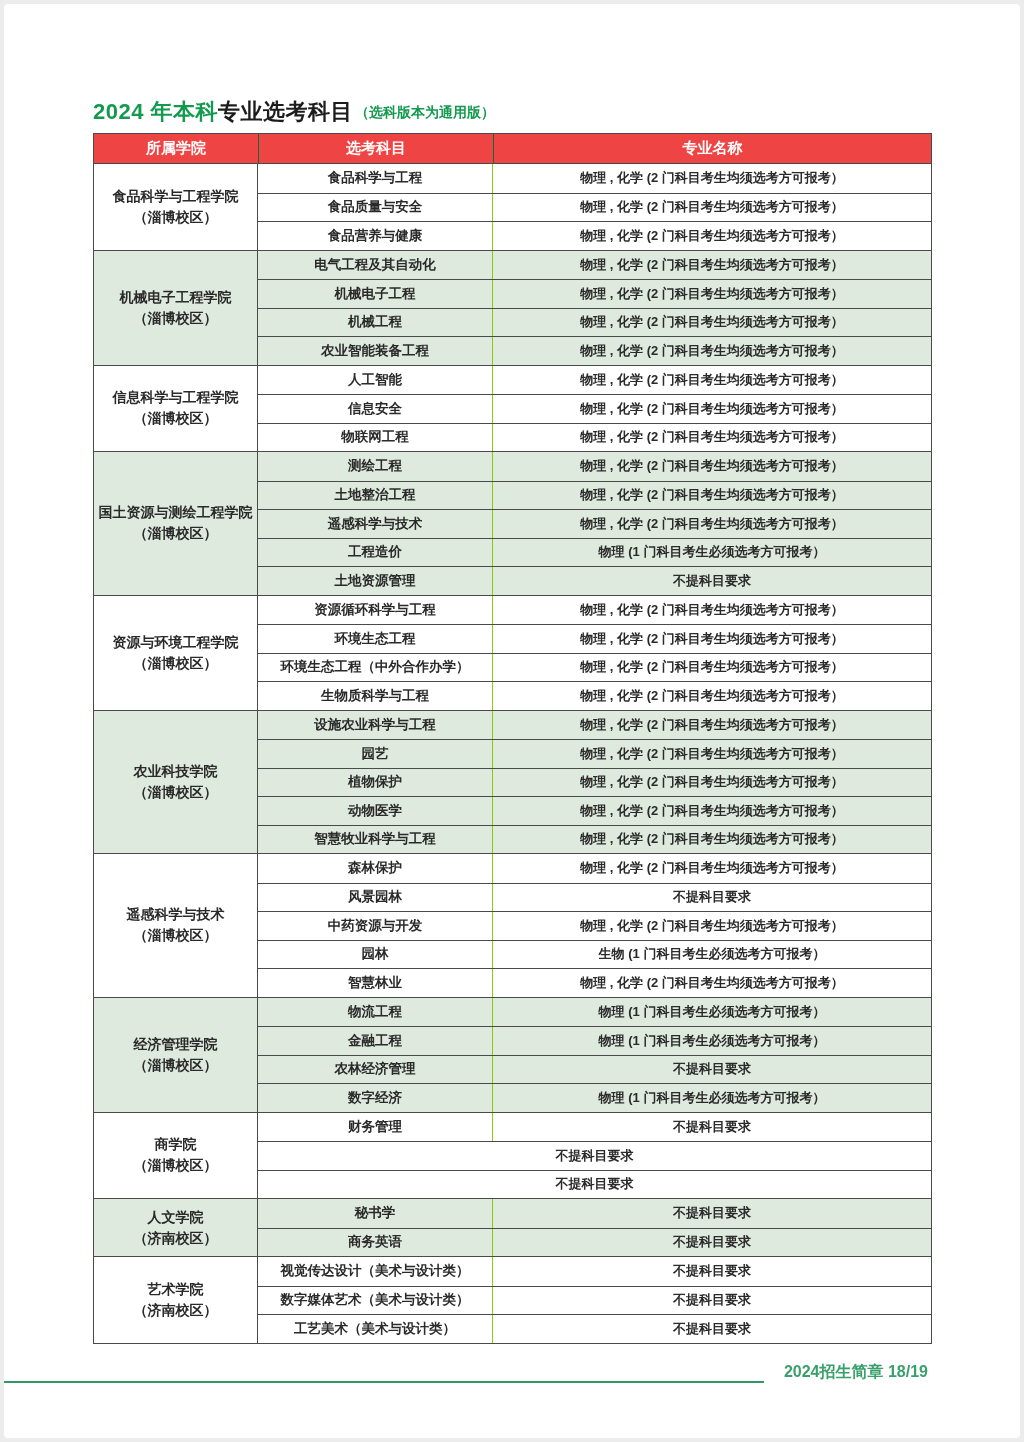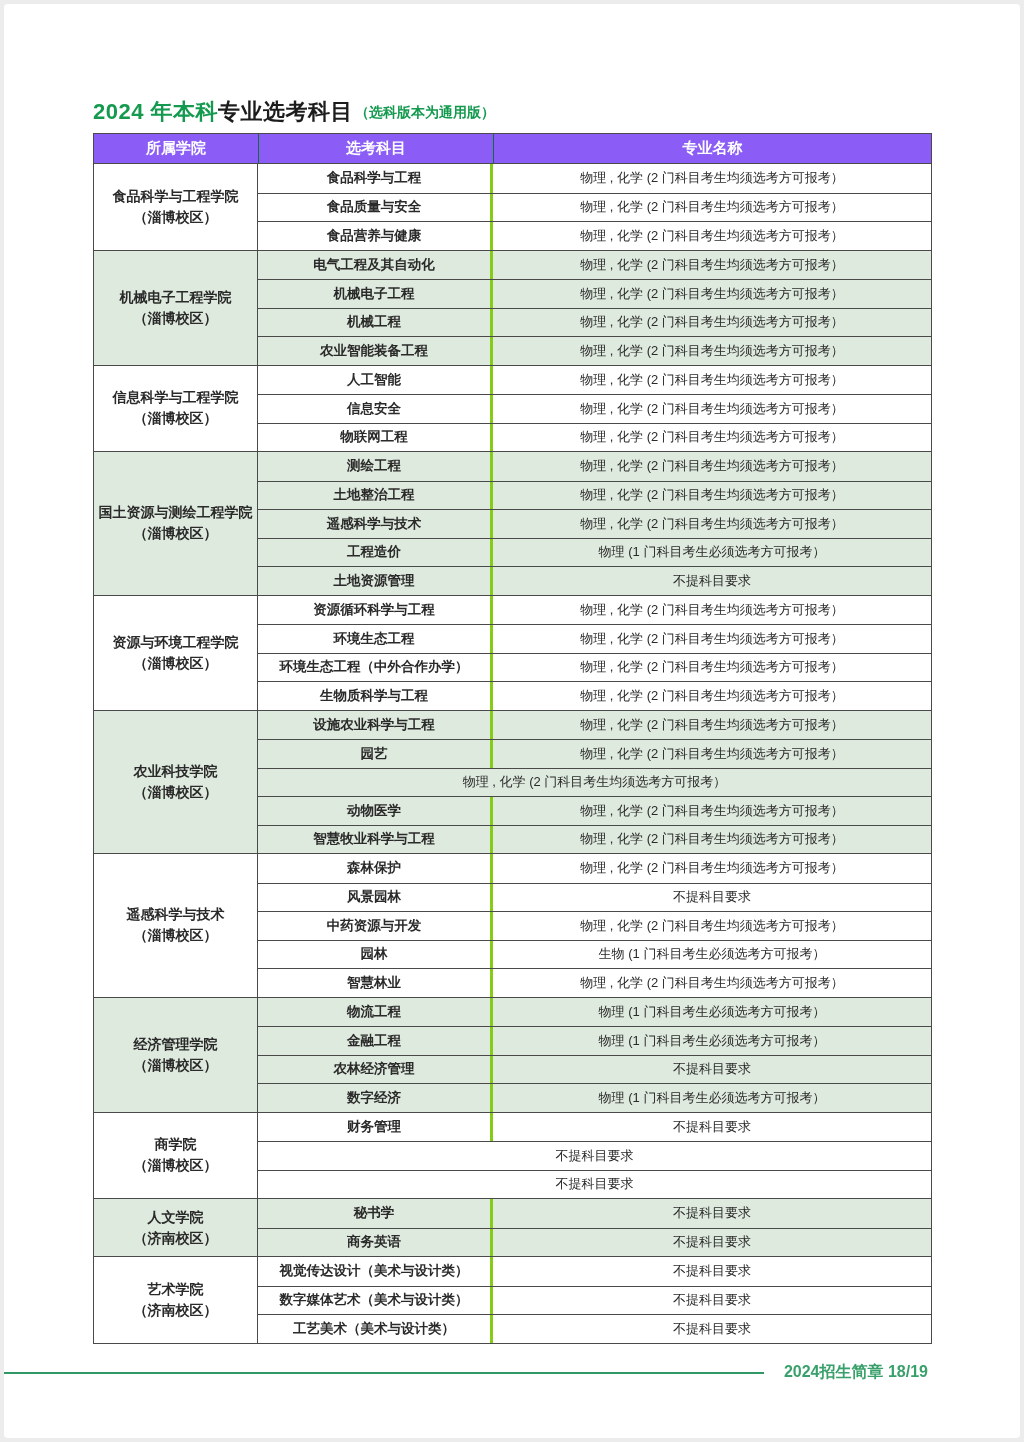--- a/index.html
+++ b/index.html
@@ -24,21 +24,21 @@
   .t-black{color:#1c1c1c;font-size:22px;letter-spacing:.5px;}
   .t-note{color:#149a4f;font-size:14px;margin-left:2px;position:relative;top:-2px;}
   
   .table{
     position:absolute;left:89px;top:129px;width:839px;
     border:1px solid #4a4a4a;
     box-sizing:border-box;
     background:#ffffff;
   }
   .thead{
-    display:flex;height:30px;background:#8b5cf6;
+    display:flex;height:30px;background:#ef4444;
     border-bottom:1px solid #4a4a4a;box-sizing:border-box;
   }
   .th{
     display:flex;align-items:center;justify-content:center;
     color:#ffffff;font-size:15px;font-weight:700;
     box-sizing:border-box;
   }
   .th:nth-child(1){width:164px;}
   .th:nth-child(2){width:235px;border-left:1px solid #0f6b3a;}
   .th:nth-child(3){flex:1;border-left:1px solid #0f6b3a;}
@@ -49,32 +49,32 @@
     width:164px;box-sizing:border-box;
     border-right:1px solid #4a4a4a;
     display:flex;flex-direction:column;align-items:center;justify-content:center;
     text-align:right;color:#2a2a2a;font-size:14px;font-weight:700;line-height:1.5;
     padding:2px;
   }
   .rows{flex:1;display:flex;flex-direction:column;}
   .m-row{display:flex;height:28.5px;box-sizing:border-box;}
   .m-row + .m-row{border-top:1px solid #4a4a4a;}
   .major{
-    width:235px;box-sizing:border-box;border-right:3px solid #84cc16;
+    width:235px;box-sizing:border-box;border-right:1px solid #84cc16;
     display:flex;align-items:center;justify-content:center;
     color:#2a2a2a;font-size:13.5px;font-weight:700;white-space:nowrap;
   }
   .subject{
     flex:1;display:flex;align-items:center;justify-content:center;
-    color:#2a2a2a;font-size:13px;font-weight:400;white-space:nowrap;
+    color:#2a2a2a;font-size:13px;font-weight:700;white-space:nowrap;
   }
   
   .footer{
     position:absolute;left:0;right:92px;top:1358px;
-    display:flex;align-items:center;gap:20px;
+    display:flex;align-items:flex-end;gap:20px;
   }
   .footer-line{flex:1;height:2px;background:#2f9865;}
   .footer-text{color:#3aa06b;font-size:16px;font-weight:600;white-space:nowrap;}
 </style>
 </head>
 <body>
 
 <div class="page">
 
   <div class="title">
@@ -211,20 +211,21 @@
         <div class="rows">
           <div class="m-row">
             <div class="major">设施农业科学与工程</div>
             <div class="subject">物理 , 化学 (2 门科目考生均须选考方可报考）</div>
           </div>
           <div class="m-row">
             <div class="major">园艺</div>
             <div class="subject">物理 , 化学 (2 门科目考生均须选考方可报考）</div>
           </div>
           <div class="m-row">
+            <div class="major">植物保护</div>
             <div class="subject">物理 , 化学 (2 门科目考生均须选考方可报考）</div>
           </div>
           <div class="m-row">
             <div class="major">动物医学</div>
             <div class="subject">物理 , 化学 (2 门科目考生均须选考方可报考）</div>
           </div>
           <div class="m-row">
             <div class="major">智慧牧业科学与工程</div>
             <div class="subject">物理 , 化学 (2 门科目考生均须选考方可报考）</div>
           </div>

